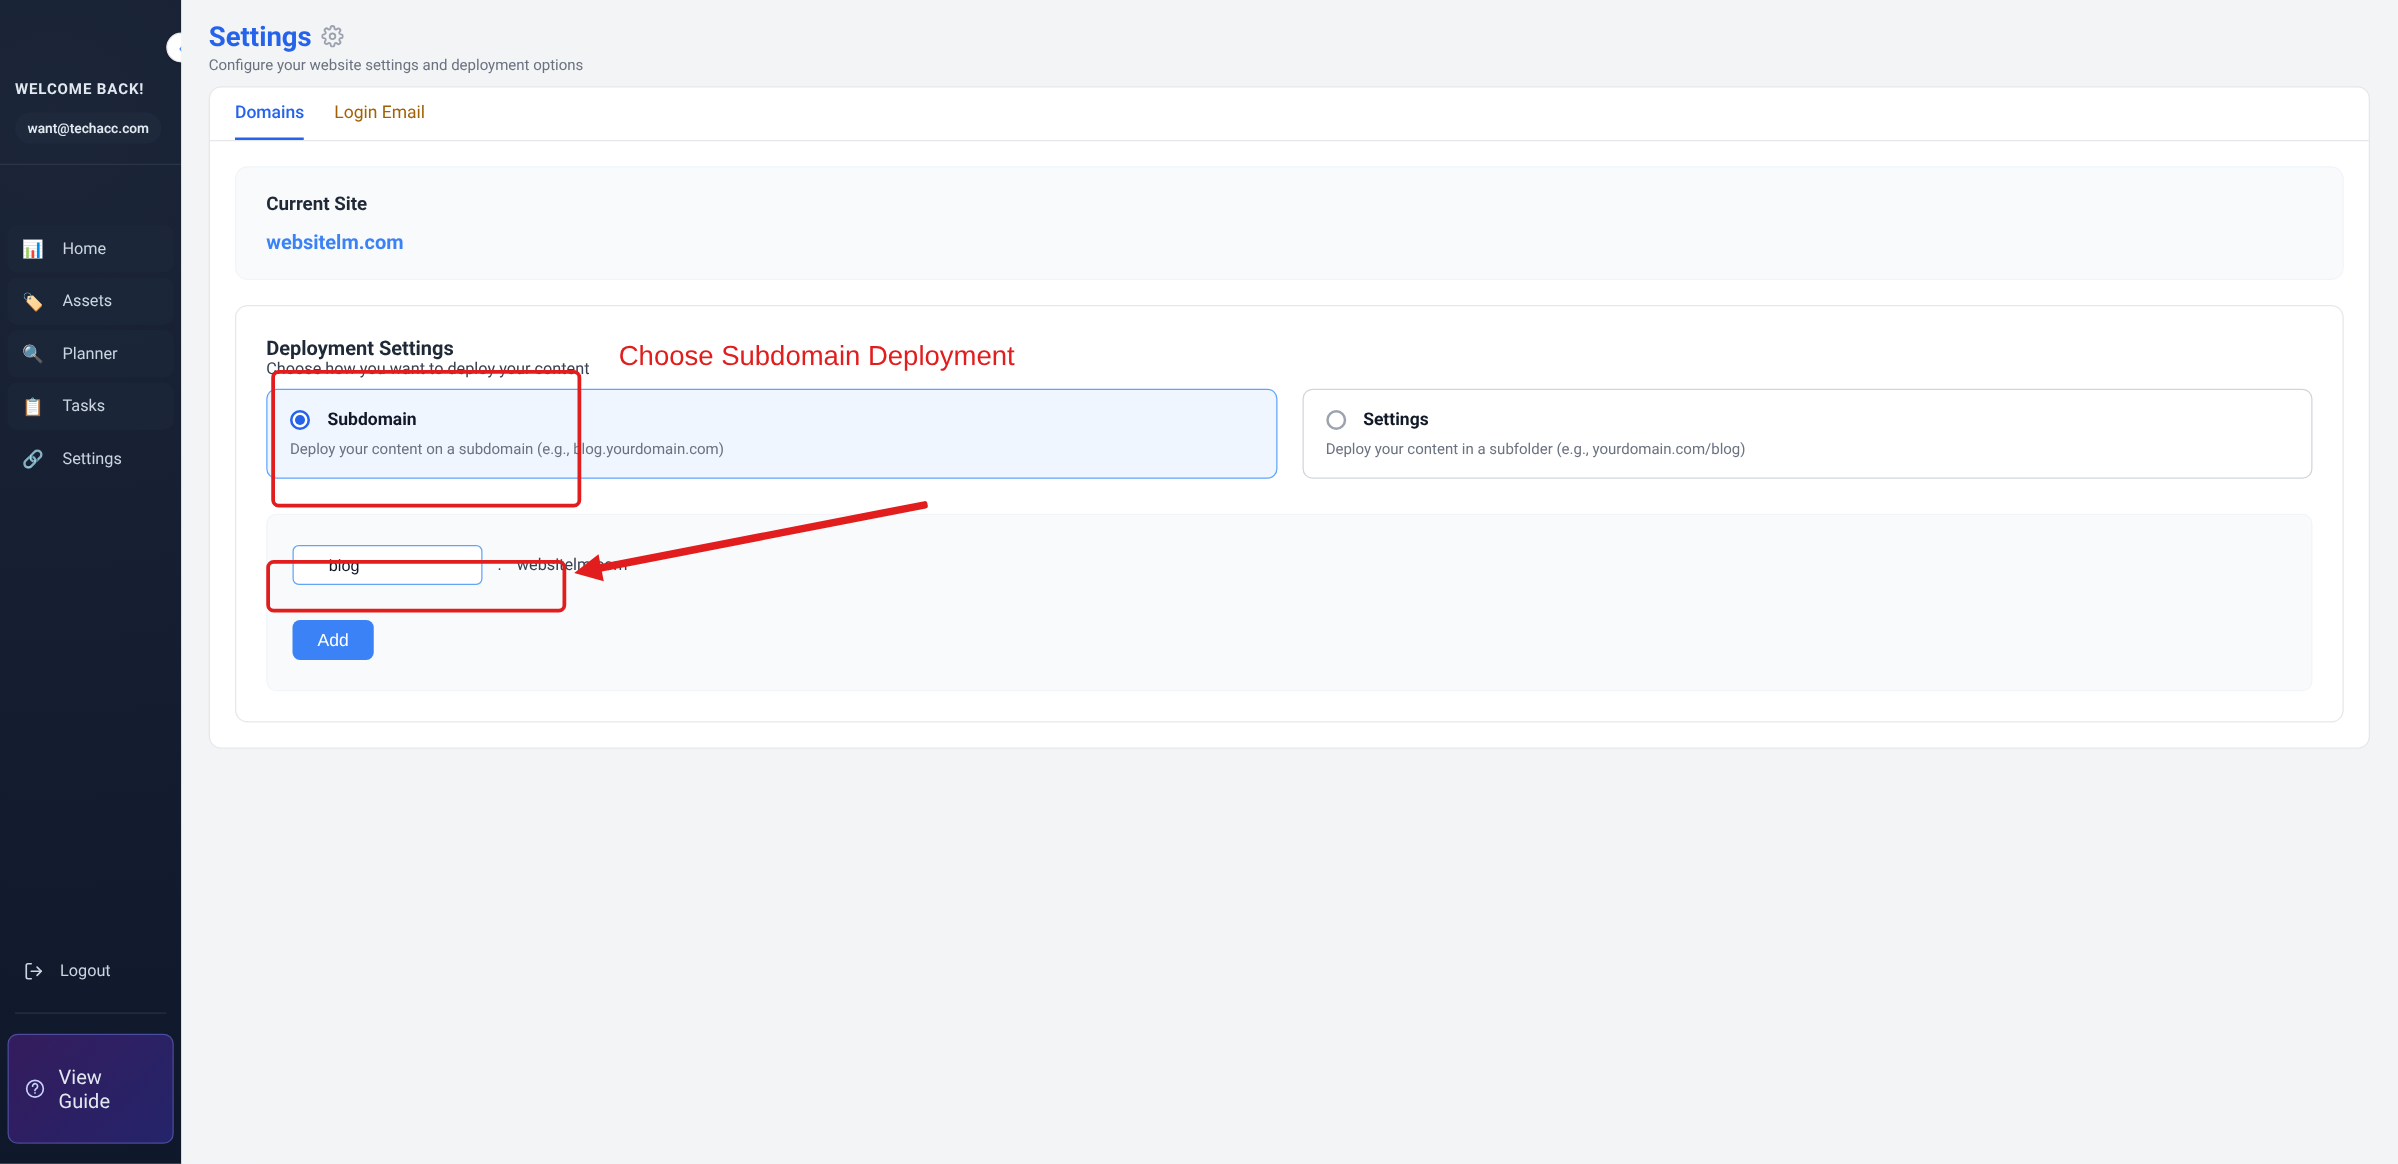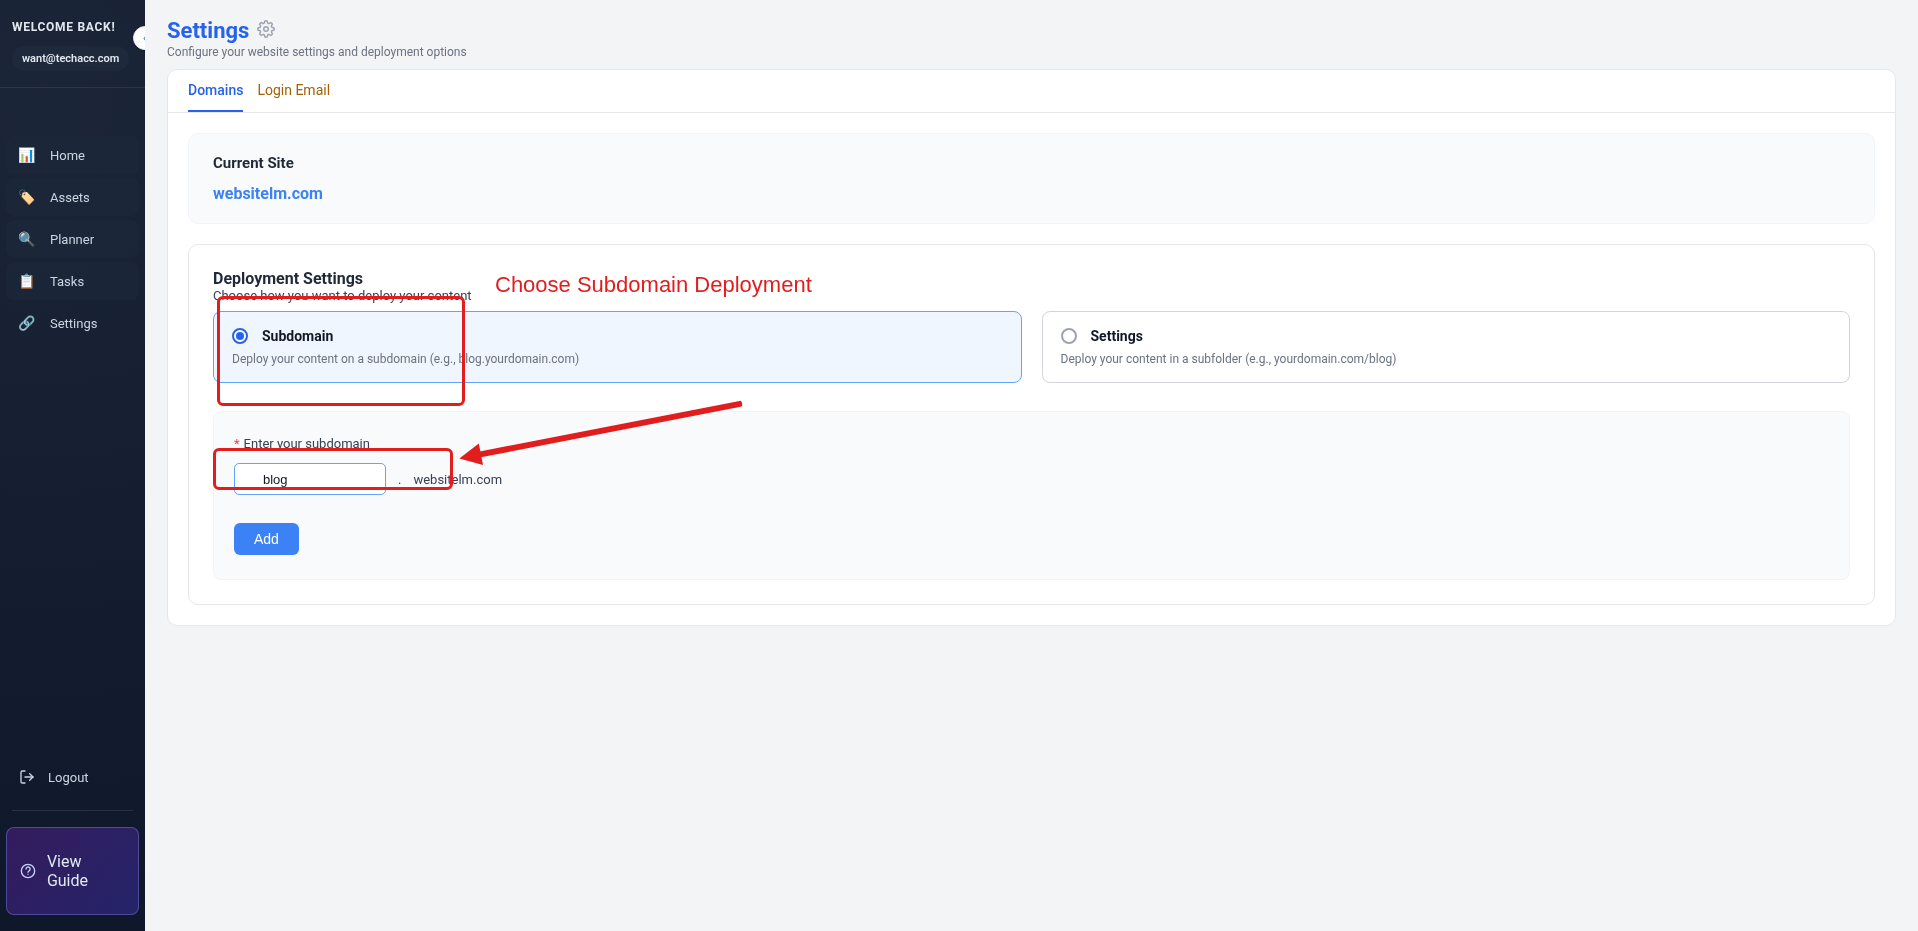--- a/index.html
+++ b/index.html
@@ -10,21 +10,21 @@
   .sidebar {
     width:145px;
     background:#0f172a;
     background-image: radial-gradient(circle at 30% 10%, rgba(30,41,59,0.8), #0f172a);
     color:#cbd5e1;
     display:flex;
     flex-direction:column;
     position:relative;
     flex-shrink:0;
   }
-  .sidebar-top { padding:20px 12px 16px 12px; border-bottom:1px solid rgba(255,255,255,0.08); }
+  .sidebar-top { padding:20px 12px 16px 12px; border-bottom:1px solid rgba(255,255,255,0.08);margin-top:44px; }
   .welcome { font-size:12px; font-weight:700; letter-spacing:0.06em; color:#e2e8f0; margin-bottom:12px;}
   .email-chip {
     display:inline-block;
     background:#1e293b;
     color:#e2e8f0;
     font-size:11px;
     padding:6px 10px;
     border-radius:14px;
     font-weight:600;
   }
@@ -91,21 +91,21 @@
   .page-title { font-size:22px; font-weight:700; color:#2563eb; }
   .gear-mini { color:#9ca3af; font-size:16px; }
   .page-subtitle { font-size:12px; color:#6b7280; margin-top:2px; }
 
   .card {
     background:#ffffff; border:1px solid #e5e7eb; border-radius:10px;
     margin-top:6px;
   }
 
   .tabs-row {
-    display:flex; gap:14px; padding:0 20px;
+    display:flex; gap:24px; padding:0 20px;
     border-bottom:1px solid #e5e7eb;
   }
   .tab {
     padding:12px 0 12px 0;
     font-size:14px; color:#a16207; cursor:pointer;
     border-bottom:2px solid transparent;
   }
   .tab.active { color:#2563eb; border-bottom-color:#2563eb; font-weight:500; }
 
   .panel-body { padding:20px; }
@@ -314,23 +314,20 @@
               <div class="option-card">
                 <div class="option-head">
                   <span class="radio-circle"></span>
                   <span class="option-label">Settings</span>
                 </div>
                 <div class="option-desc">Deploy your content in a subfolder (e.g., yourdomain.com/blog)</div>
               </div>
             </div>
 
             <div class="form-area">
-              <div class="form-label">
-                <span class="req-star">*</span><span>Enter your subdomain</span>
-              </div>
               <div class="input-row">
                 <input class="text-input" type="text" value="blog" style="">
                 <span class="dot-sep">.</span>
                 <span class="domain-suffix">websitelm.com</span>
               </div>
               <button class="add-btn">Add</button>
             </div>
           </div>
 
         </div>

